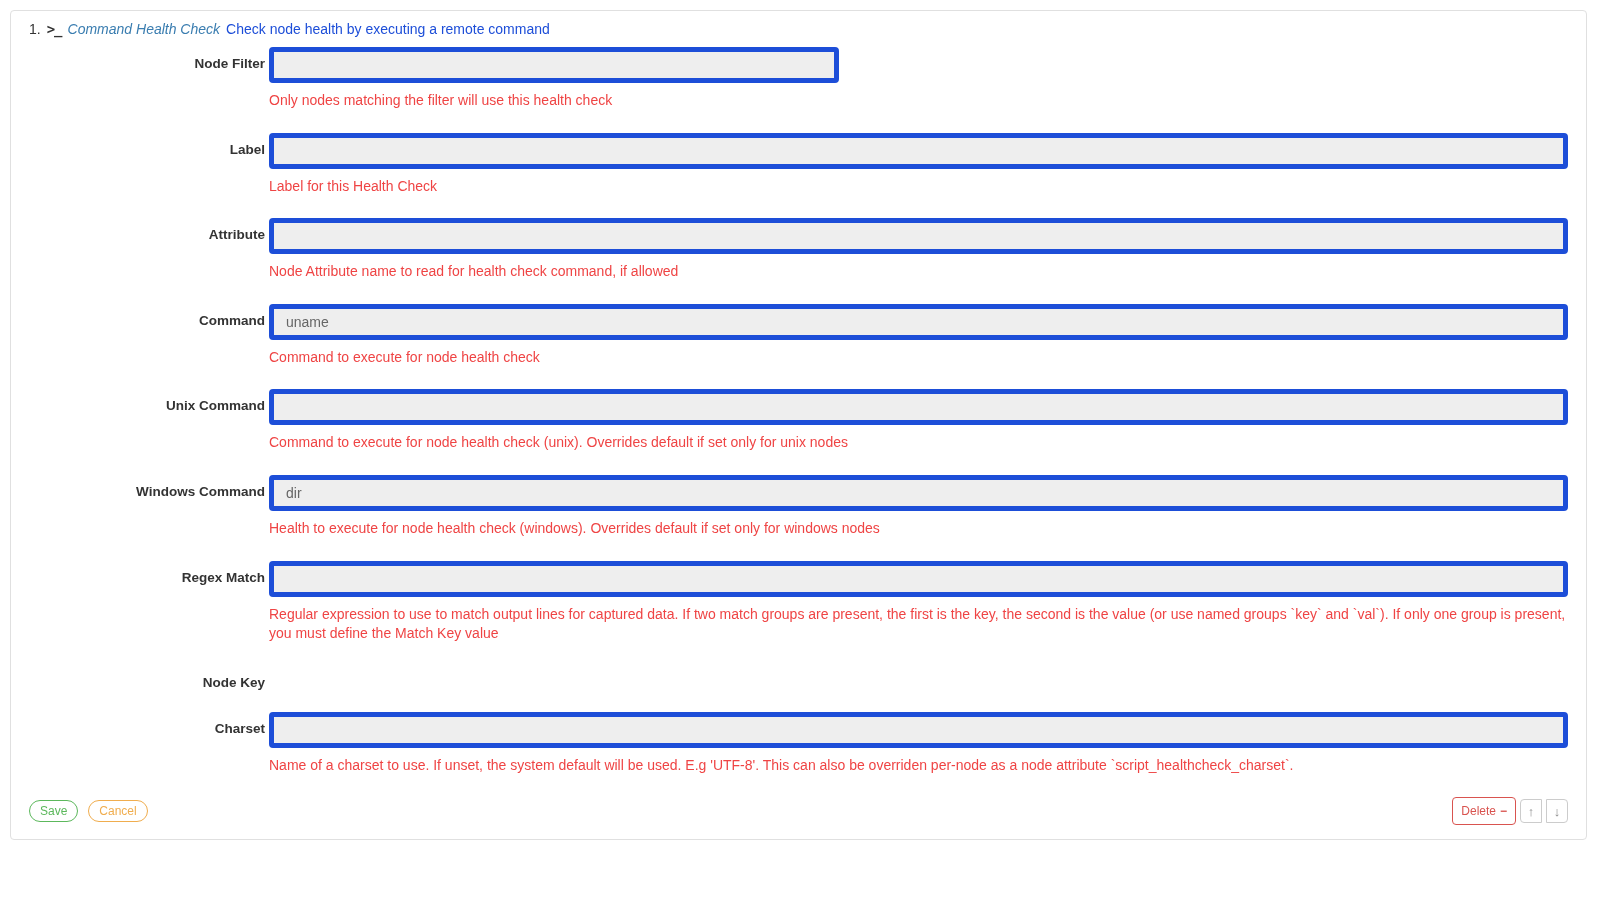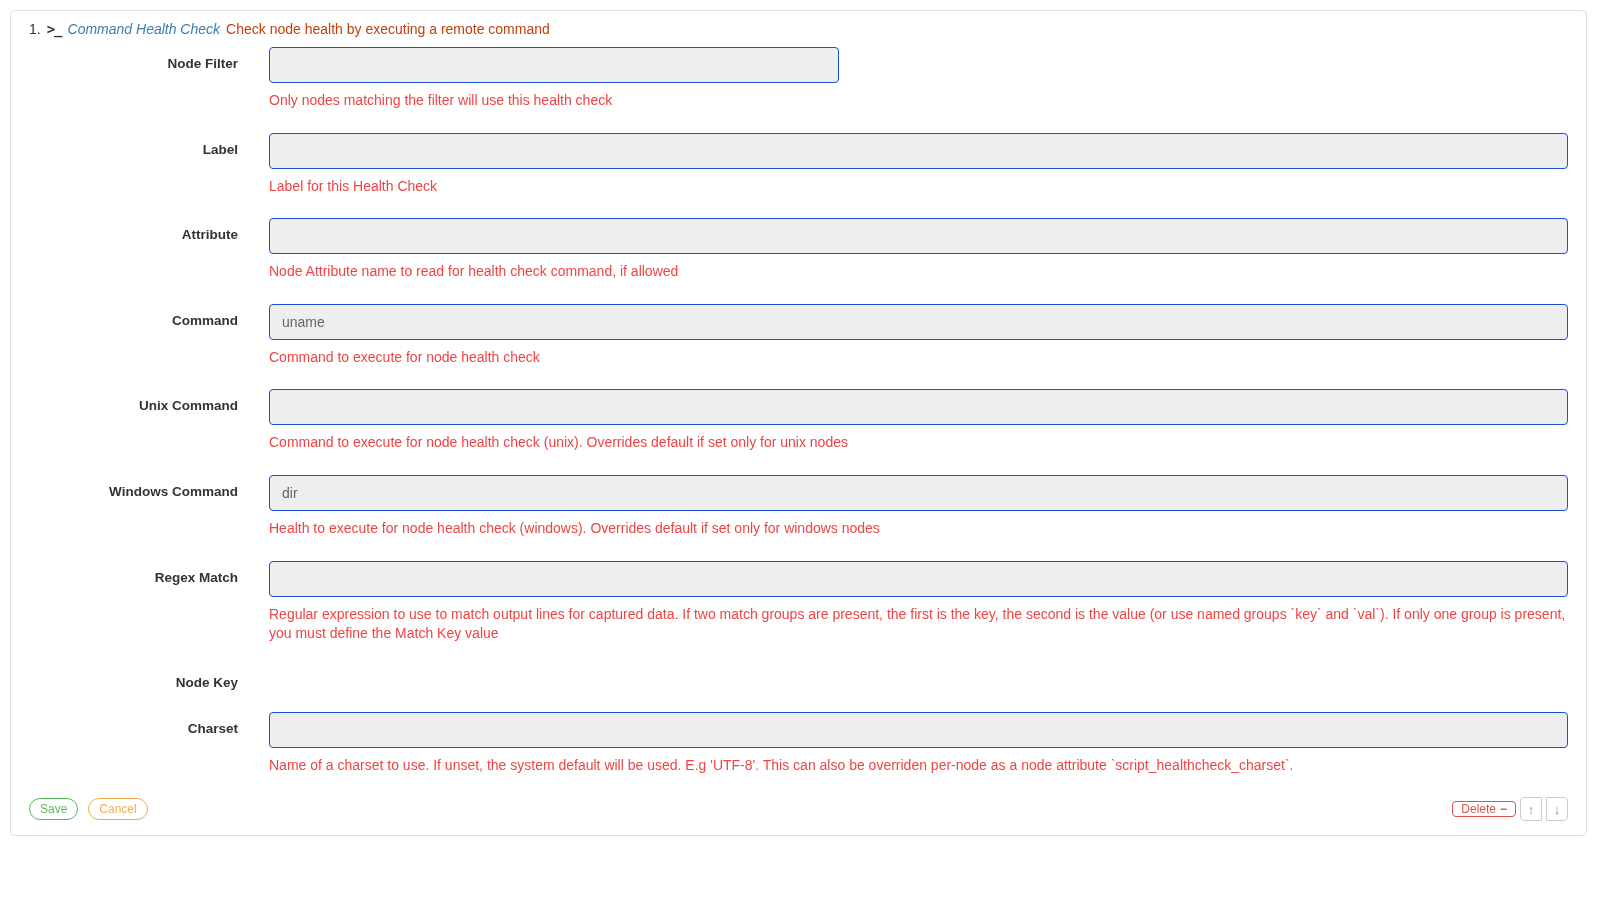--- a/index.html
+++ b/index.html
@@ -34,49 +34,49 @@
     font-family: monospace;
     font-weight: bold;
     font-size: 14px;
     letter-spacing: -1px;
   }
   .header-title {
     color: #3a7db0;
     font-style: italic;
   }
   .header-desc {
-    color: #c2410c;
+    color: #1d4ed8;
   }
   .form-row {
     display: flex;
     align-items: flex-start;
     margin-bottom: 22px;
   }
   .form-row:last-of-type { margin-bottom: 10px; }
   .form-label {
     width: 240px;
     min-width: 240px;
     text-align: right;
-    padding-right: 31px;
+    padding-right: 4px;
     padding-top: 9px;
     font-size: 13.5px;
     font-weight: 600;
     color: #333;
   }
   .form-field {
     flex: 1;
   }
   .form-field.narrow .form-input {
     max-width: 570px;
   }
   .form-input {
     width: 100%;
     height: 36px;
     background: #eeeeee;
-    border: 1px solid #1d4ed8;
+    border: 5px solid #1d4ed8;
     border-radius: 4px;
     padding: 0 12px;
     font-size: 14px;
     color: #666;
     outline: none;
   }
   .form-help {
     margin-top: 8px;
     color: #ef4444;
     font-size: 14px;
@@ -116,21 +116,21 @@
     color: #5cb85c;
   }
   .btn-cancel {
     border: 1px solid #f0ad4e;
     color: #f0ad4e;
   }
   .btn-delete {
     border: 1px solid #d9534f;
     color: #d9534f;
     border-radius: 4px;
-    height: 16px;
+    height: 28px;
     padding: 0 8px;
   }
   .btn-arrow {
     border: 1px solid #ccc;
     color: #888;
     width: 22px;
     height: 24px;
     padding: 0;
     border-radius: 4px;
     font-size: 13px;

